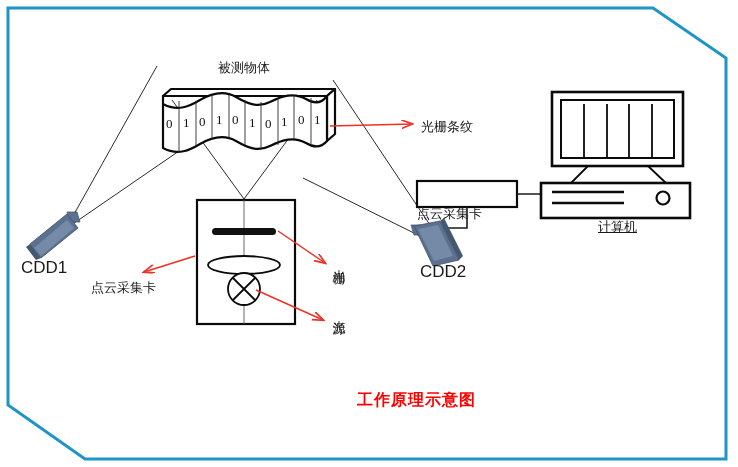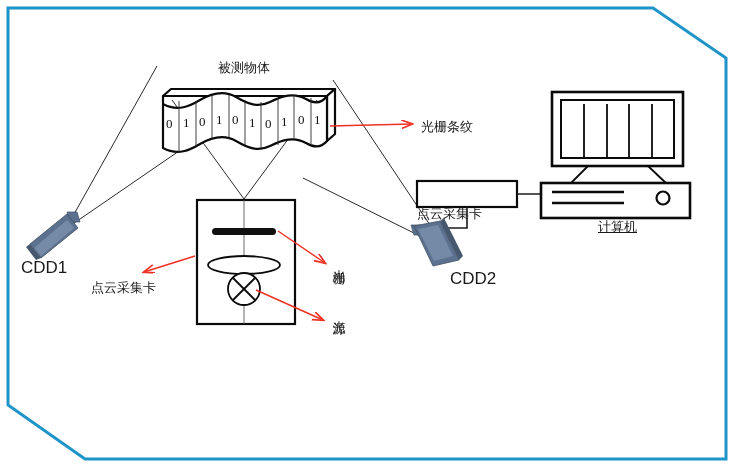--- a/index.html
+++ b/index.html
@@ -195,20 +195,21 @@
   <div class="lbl lbl-cn" style="left:421px;top:120px;">光栅条纹</div>
 
   <div class="lbl lbl-cn" style="left:91px;top:281px;">点云采集卡</div>
 
   <div class="lbl lbl-cn lbl-vert" style="left:331px;top:259px;">光栅</div>
 
   <div class="lbl lbl-cn lbl-vert" style="left:331px;top:310px;">光源</div>
 
   <div class="lbl lbl-en" style="left:21px;top:258px;">CDD1</div>
 
-  <div class="lbl lbl-en" style="left:420px;top:269px;margin-left:30px;">CDD2</div>
+  <div class="lbl lbl-en" style="left:420px;top:262px;">CDD2</div>
 
   <div id="card-label" style="left:417px;top:186px;width:100px;">点云采集卡</div>
 
   <div class="lbl lbl-cn" style="left:598px;top:220px;text-decoration:underline;">计算机</div>
 
+  <div id="diagram-title" style="left:357px;top:390px;">工作原理示意图</div>
 
 </div>
 
 </body></html>

